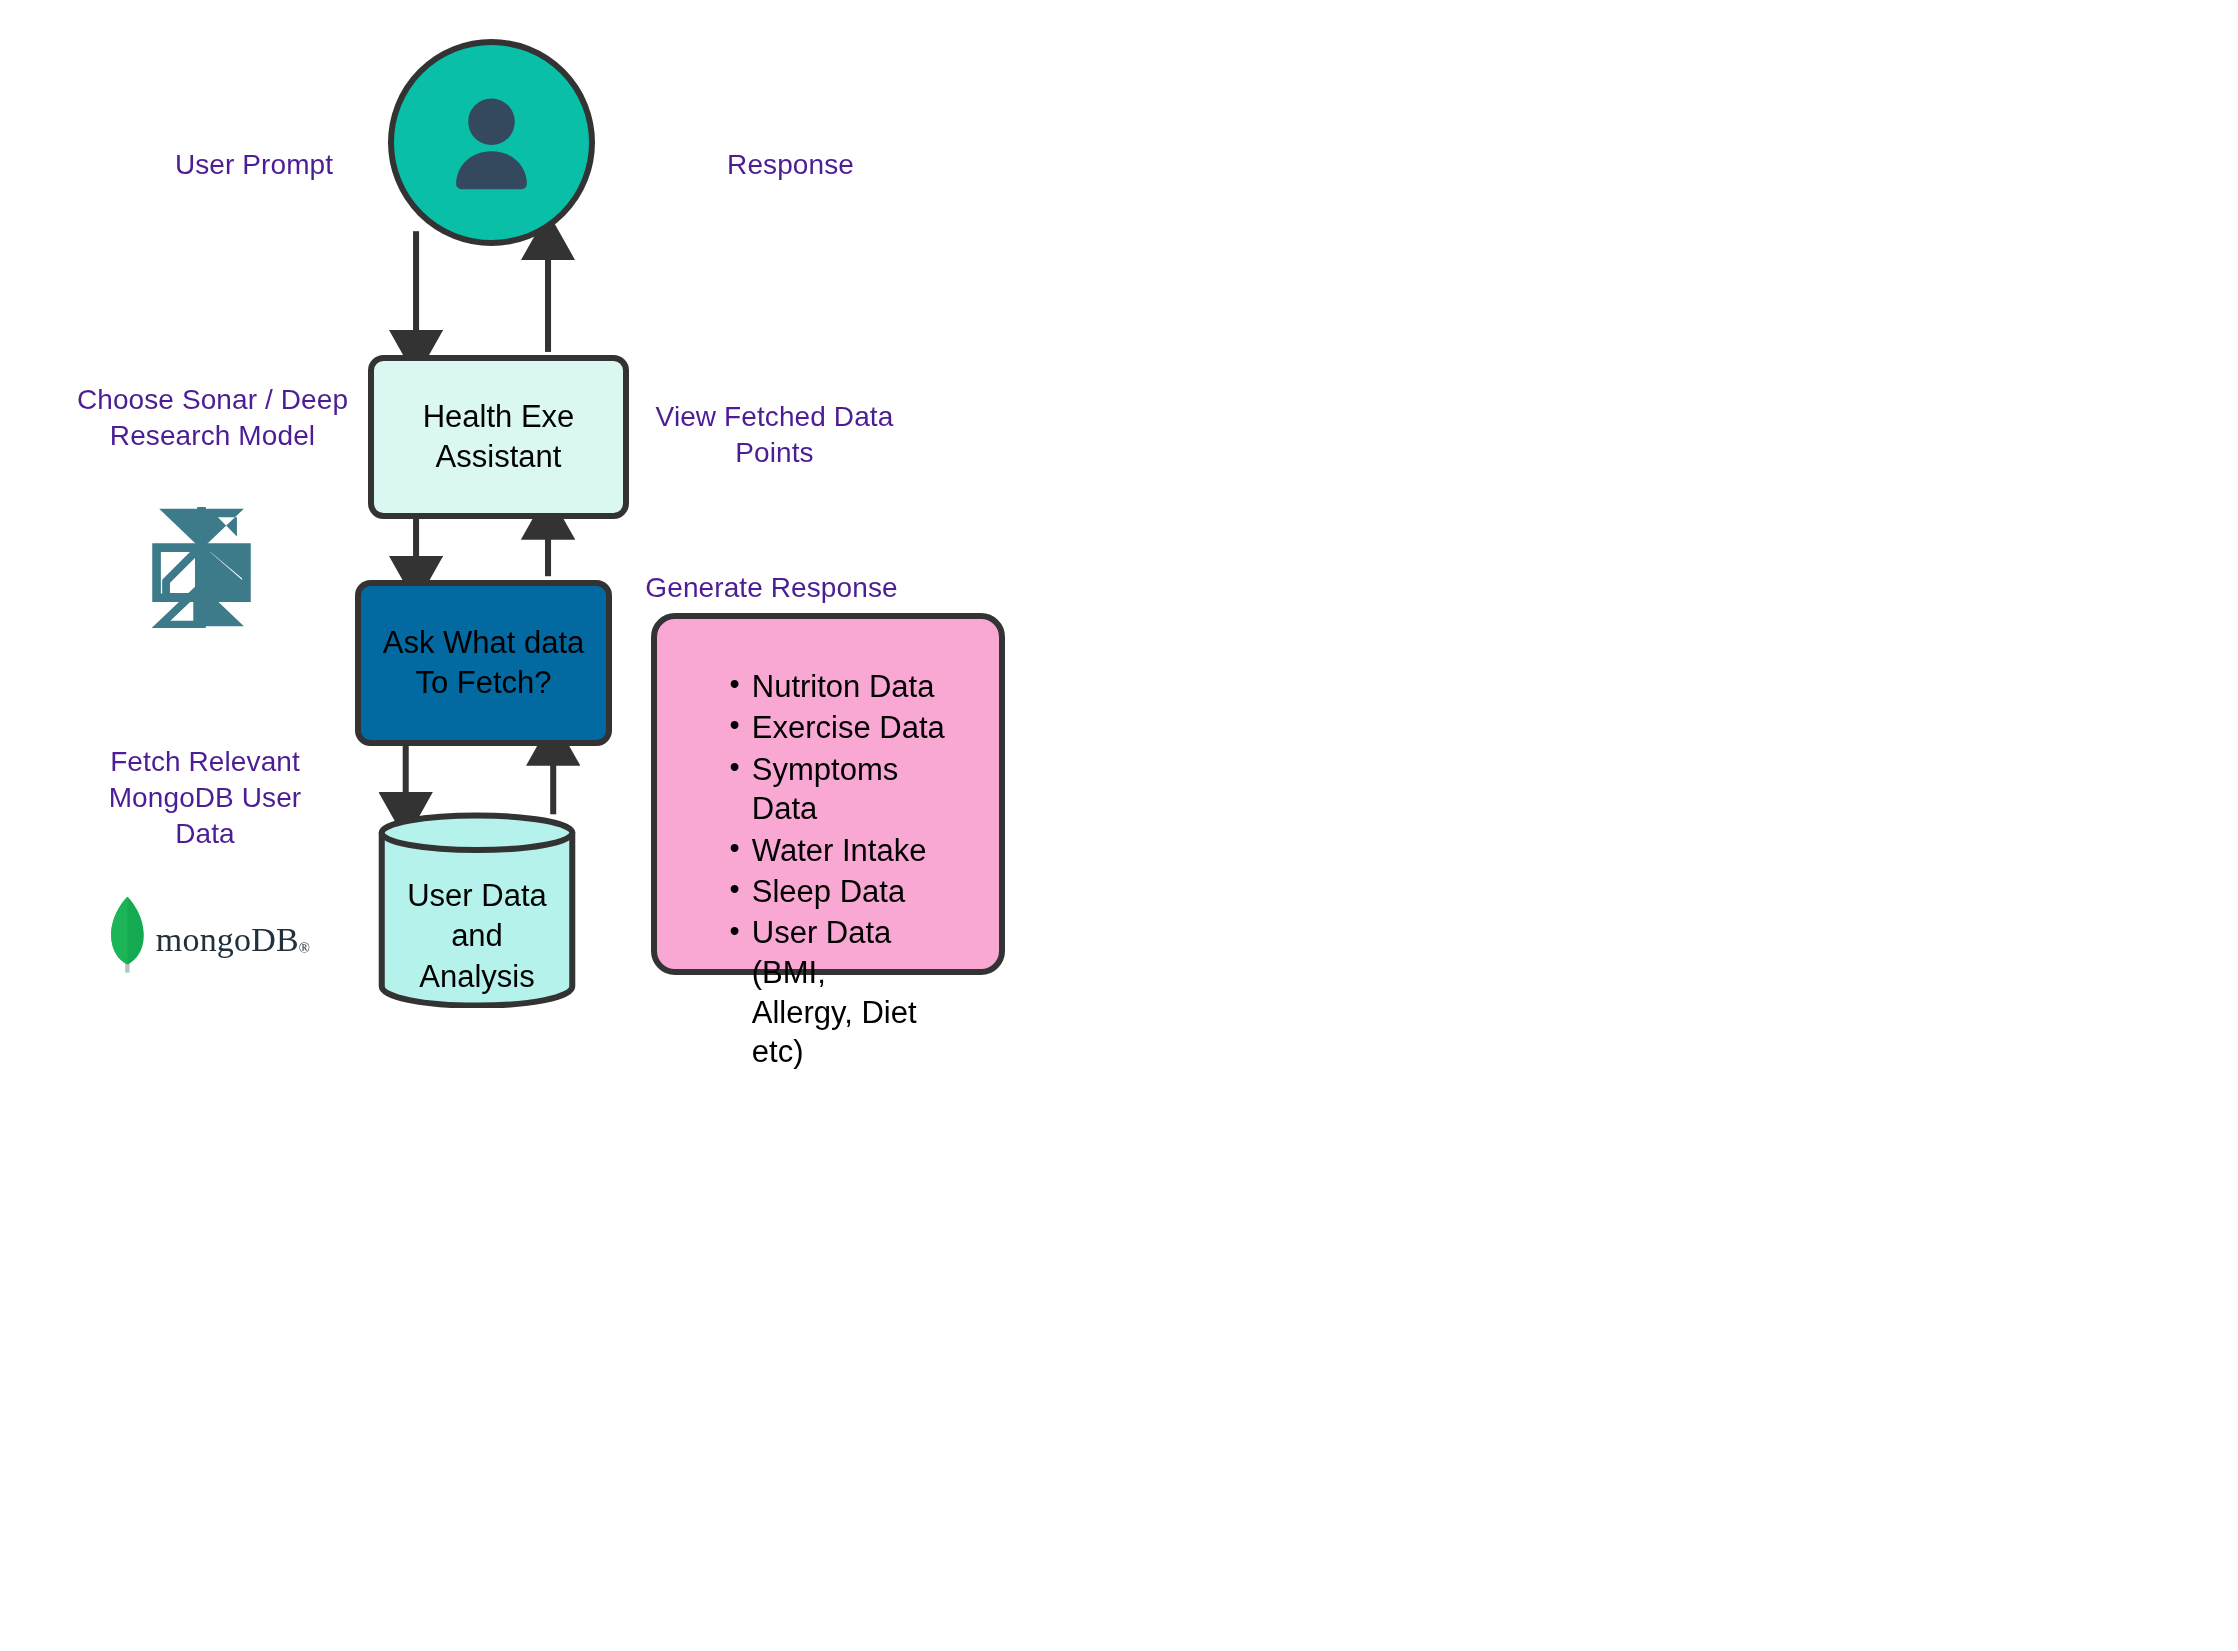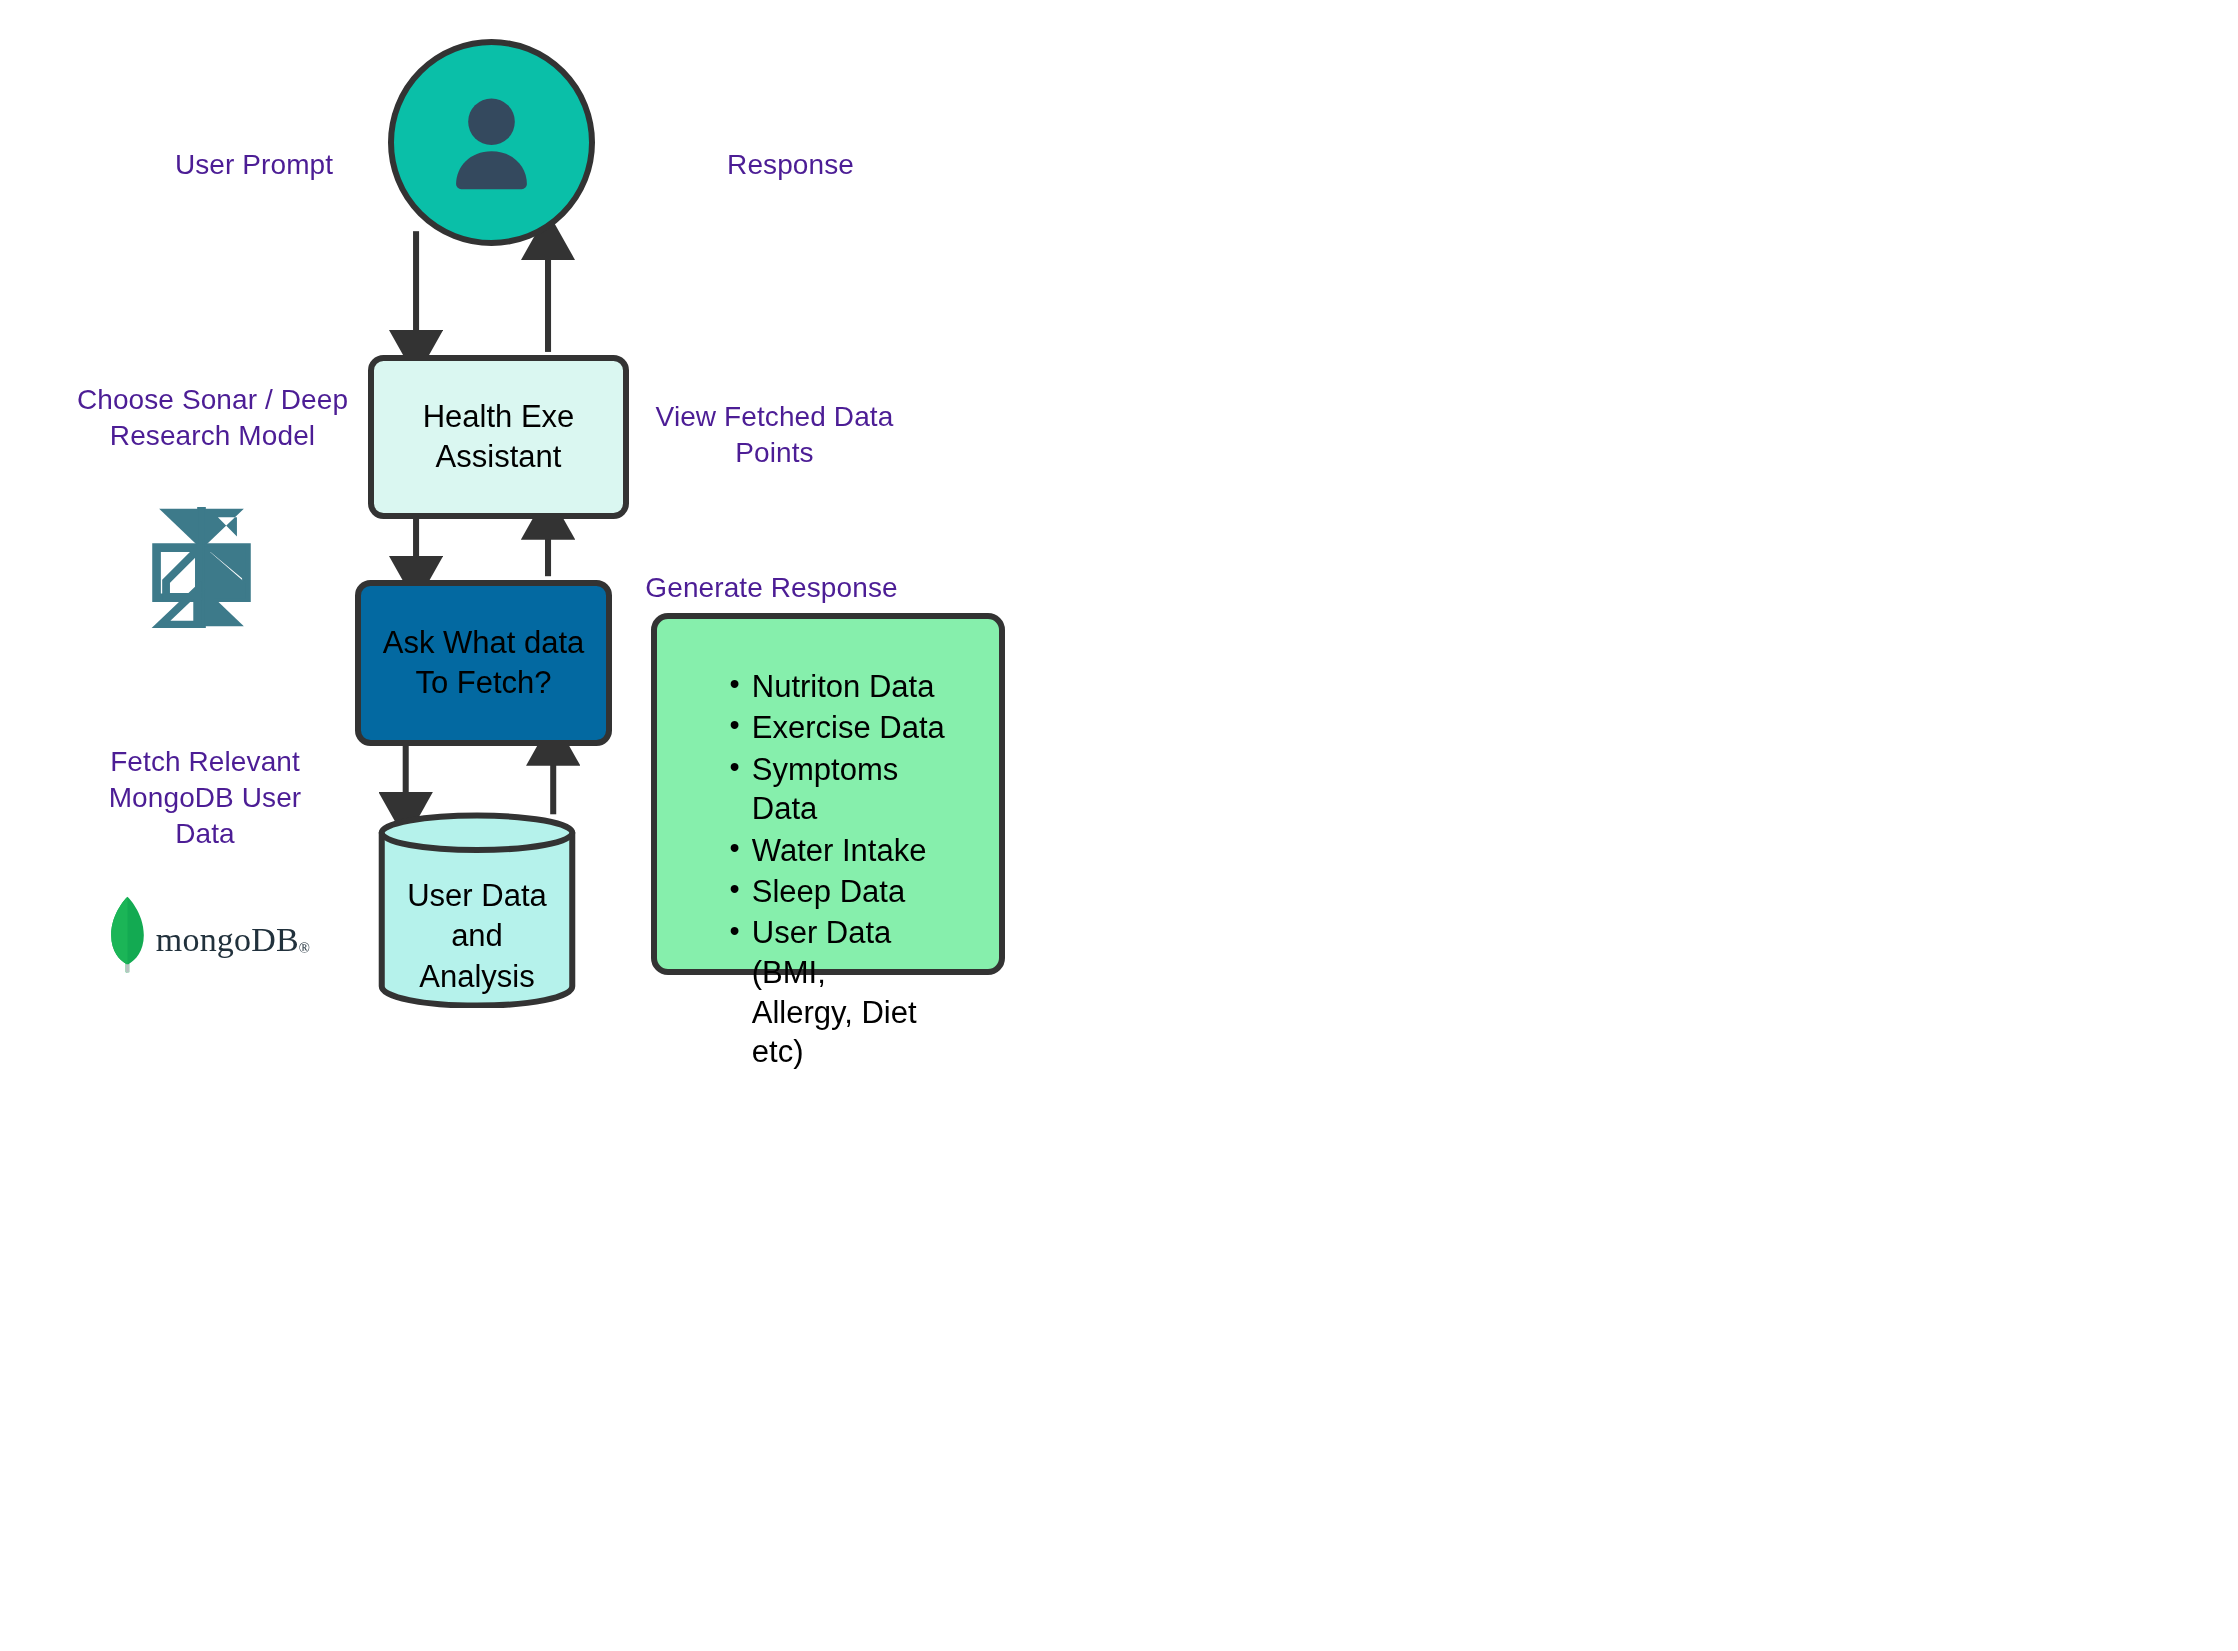--- a/index.html
+++ b/index.html
@@ -166,21 +166,21 @@
   <div class="proc-box" style="left:355px;top:355px;width:261px;height:164px;background:#DAF7F1;margin-left:13px;">
     <div class="box-text">Health Exe
 Assistant</div>
   </div>
 
   <div class="proc-box" style="left:355px;top:580px;width:257px;height:166px;background:#0369a1;">
     <div class="box-text">Ask What data
 To Fetch?</div>
   </div>
 
-  <div class="list-panel" style="left:651px;top:613px;width:354px;height:362px;background:#86efac;">
+  <div class="list-panel" style="left:651px;top:613px;width:354px;height:362px;background:#f9a8d4;border-radius:24px;">
     <ul>
       <li>Nutriton Data</li>
       <li>Exercise Data</li>
       <li>Symptoms Data</li>
       <li>Water Intake</li>
       <li>Sleep Data</li>
       <li style="white-space:pre-line;">User Data (BMI,
 Allergy, Diet etc)</li>
     </ul>
   </div>

